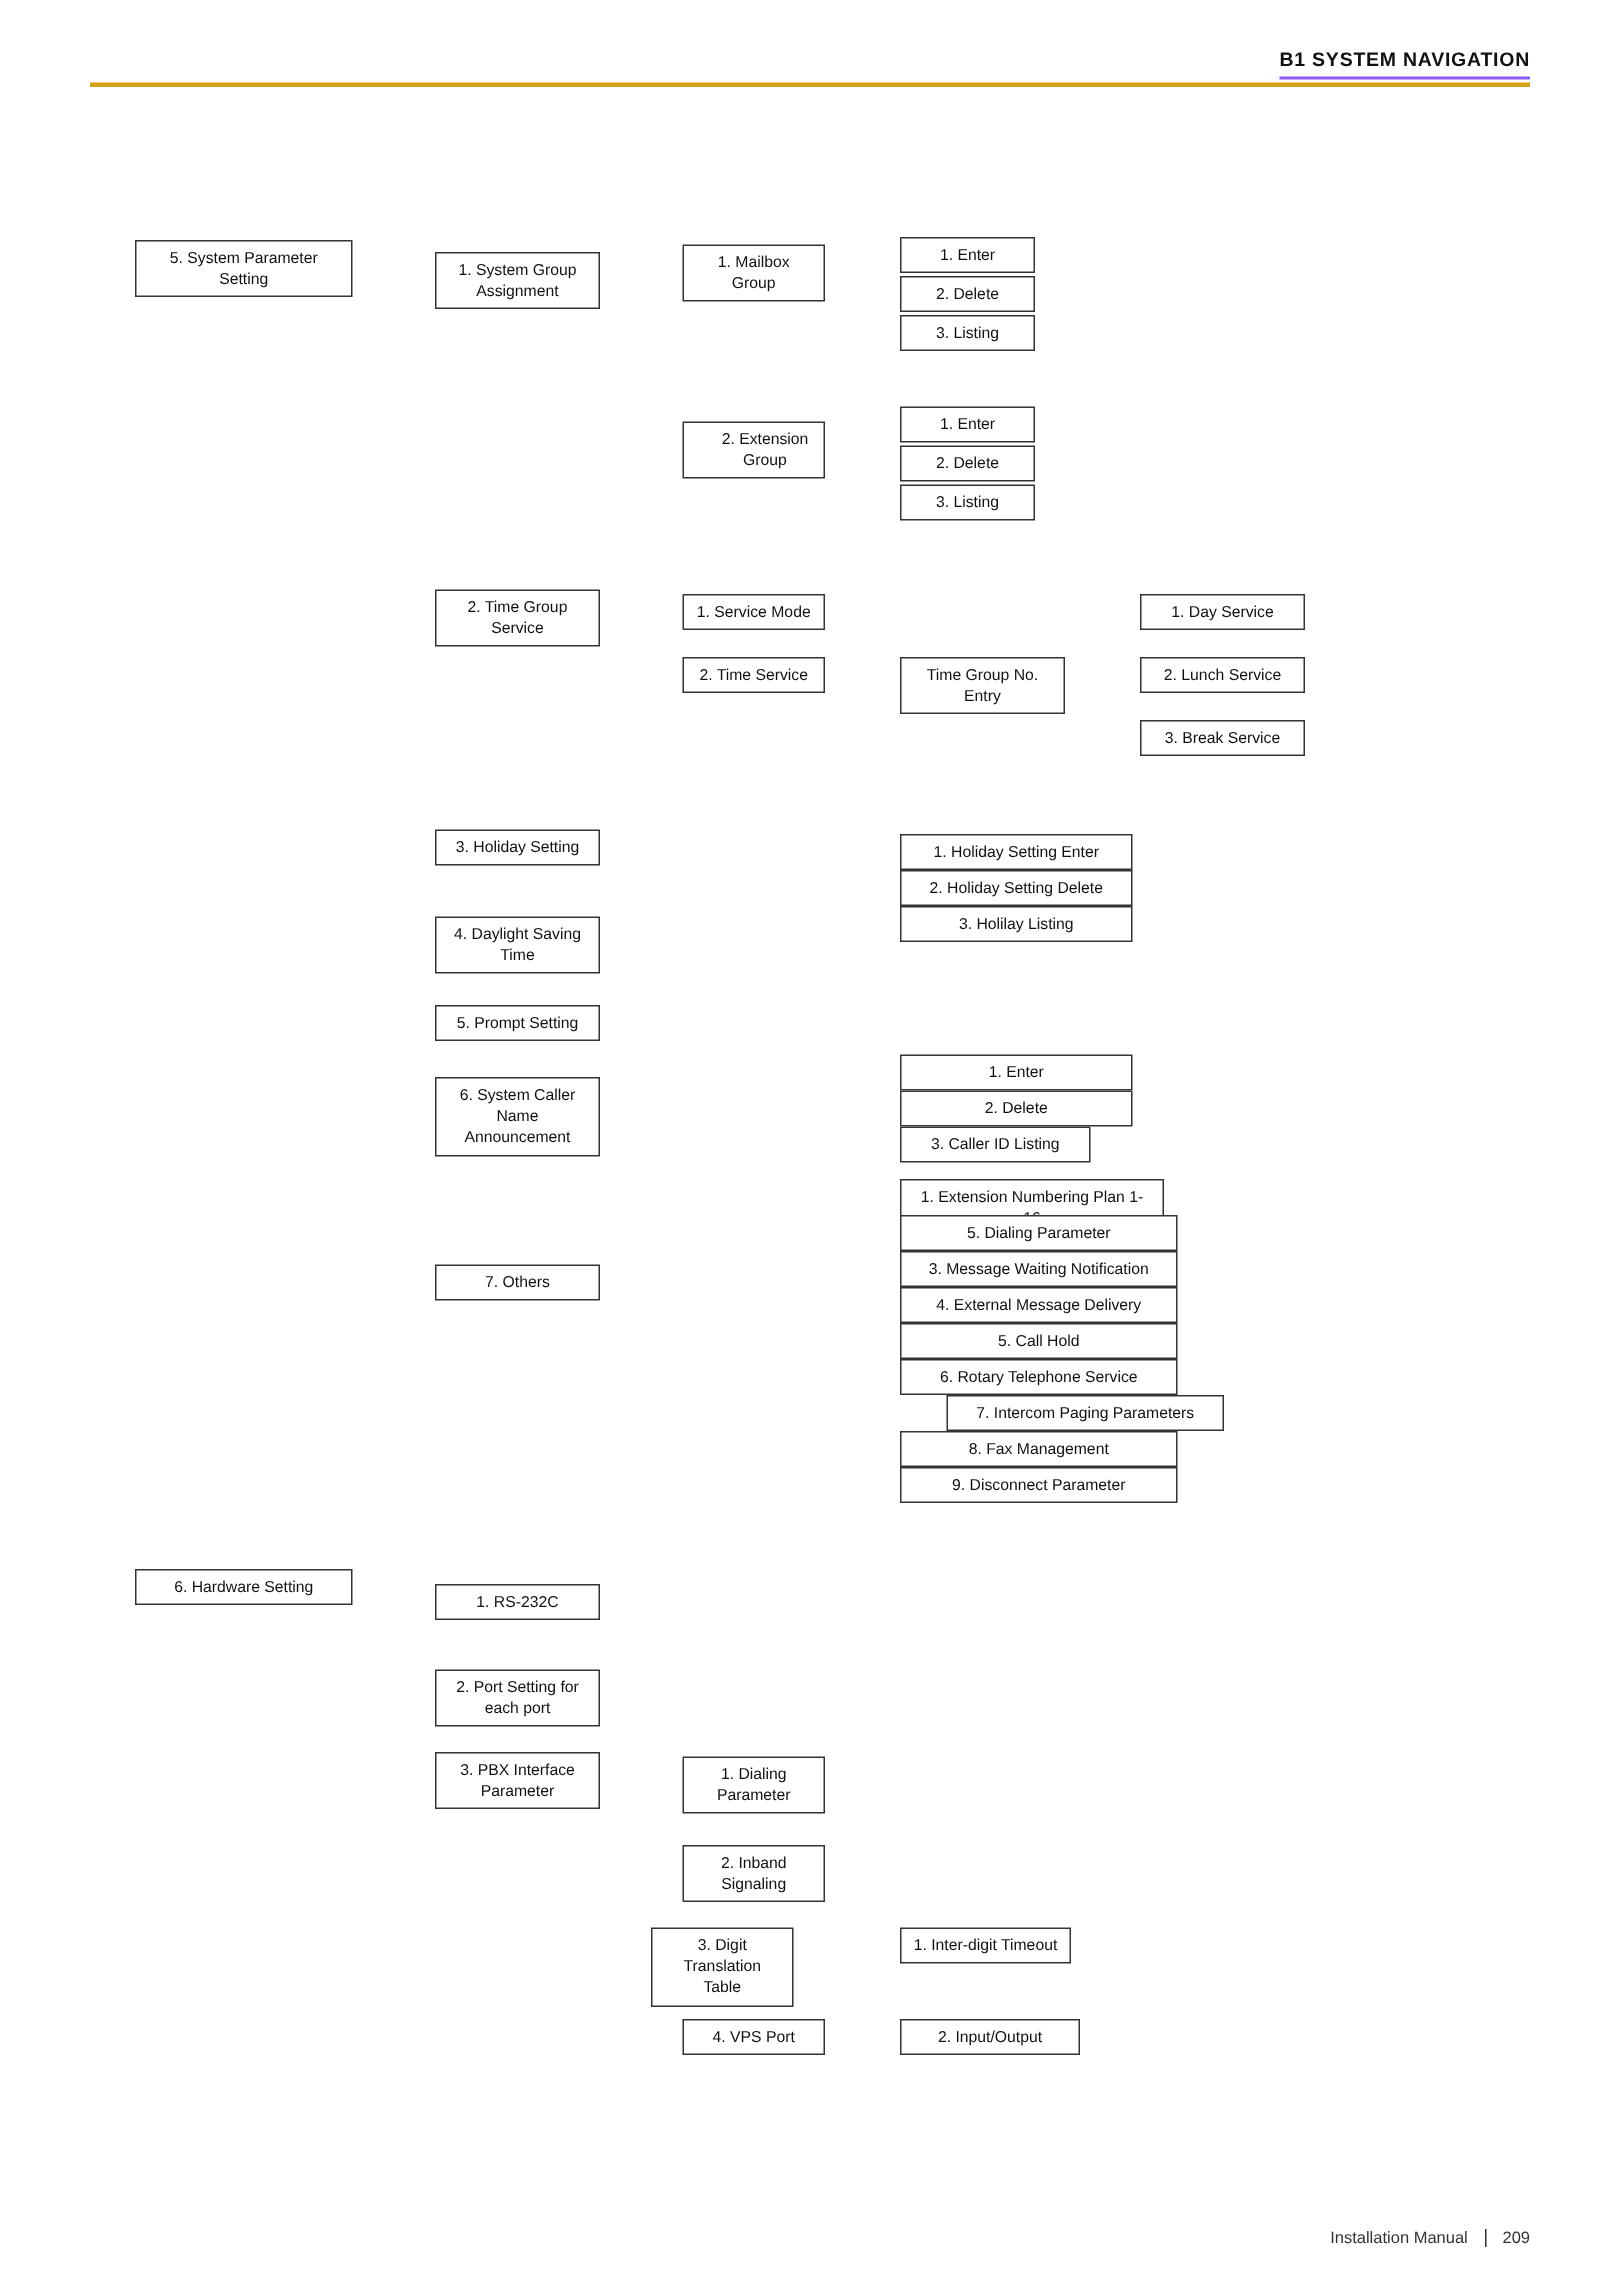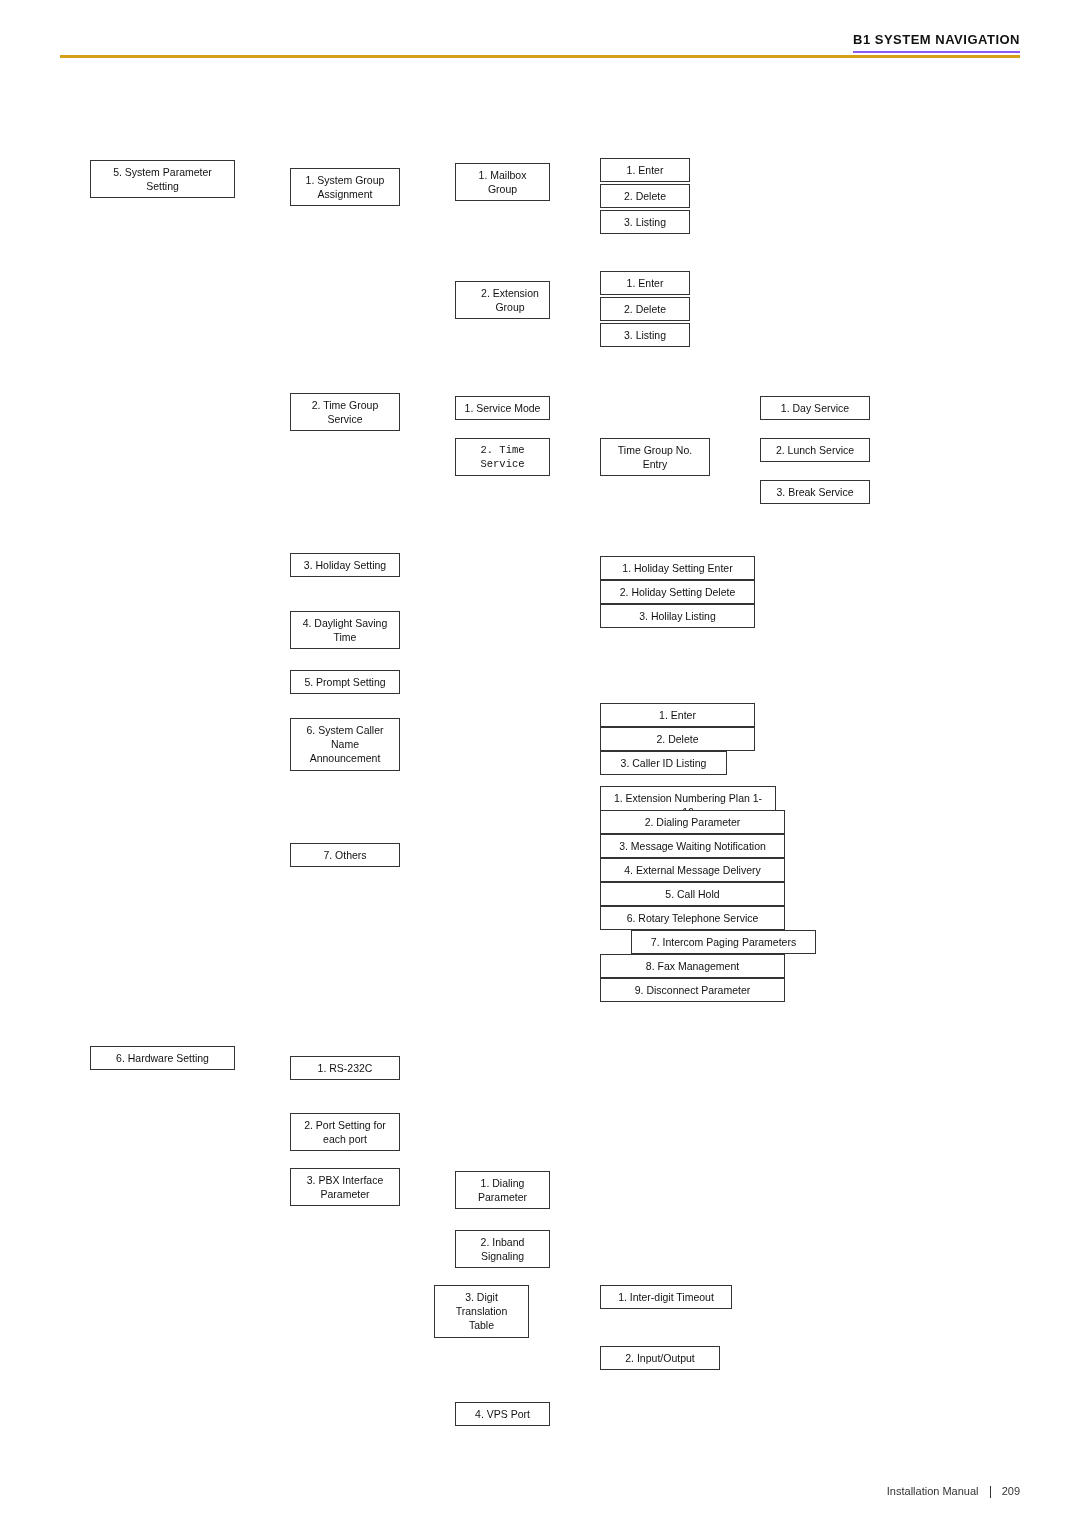--- a/index.html
+++ b/index.html
@@ -229,21 +229,21 @@
     <div class="abs-node box" style="left:510px; top:112px; width:90px;">3. Listing</div>
 
     <div class="abs-node box" style="left:510px; top:173px; width:90px;">1. Enter</div>
 
     <div class="abs-node box" style="left:510px; top:199px; width:90px;">2. Delete</div>
 
     <div class="abs-node box" style="left:510px; top:225px; width:90px;">3. Listing</div>
 
     <div class="abs-node box" style="left:365px; top:298px; width:95px;">1. Service Mode</div>
 
-    <div class="abs-node box" style="left:365px; top:340px; width:95px;font-family:Liberation Mono, monospace;">2. Time Service</div>
+    <div class="abs-node box" style="left:365px; top:340px; width:95px;">2. Time Service</div>
 
     <div class="abs-node box" style="left:510px; top:340px; width:110px;">Time Group No. Entry</div>
 
     <div class="abs-node box" style="left:670px; top:298px; width:110px;">1. Day Service</div>
 
     <div class="abs-node box" style="left:670px; top:340px; width:110px;">2. Lunch Service</div>
 
     <div class="abs-node box" style="left:670px; top:382px; width:110px;">3. Break Service</div>
 
     <div class="abs-node box" style="left:510px; top:458px; width:155px;">1. Holiday Setting Enter</div>
@@ -252,21 +252,21 @@
 
     <div class="abs-node box" style="left:510px; top:506px; width:155px;">3. Holilay Listing</div>
 
     <div class="abs-node box" style="left:510px; top:605px; width:155px;">1. Enter</div>
 
     <div class="abs-node box" style="left:510px; top:629px; width:155px;">2. Delete</div>
 
     <div class="abs-node box" style="left:510px; top:653px; width:127px;text-align:center;">3. Caller ID Listing</div>
 
     <div class="abs-node box" style="left:510px; top:688px; width:176px;">1. Extension Numbering Plan 1-16</div>
-    <div class="abs-node box" style="left:510px; top:712px; width:185px;">2. Dialing Parameter</div>
+    <div class="abs-node box" style="left:510px; top:712px; width:185px;">5. Dialing Parameter</div>
     <div class="abs-node box" style="left:510px; top:736px; width:185px;">3. Message Waiting Notification</div>
     <div class="abs-node box" style="left:510px; top:760px; width:185px;">4. External Message Delivery</div>
     <div class="abs-node box" style="left:510px; top:784px; width:185px;">5. Call Hold</div>
     <div class="abs-node box" style="left:510px; top:808px; width:185px;">6. Rotary Telephone Service</div>
     <div class="abs-node box" style="left:510px; top:832px; width:185px;margin-left:31px;">7. Intercom Paging Parameters</div>
     <div class="abs-node box" style="left:510px; top:856px; width:185px;">8. Fax Management</div>
     <div class="abs-node box" style="left:510px; top:880px; width:185px;">9. Disconnect Parameter</div>
 
     <div class="abs-node box" style="left:0; top:948px; width:145px;">6. Hardware Setting</div>
 
@@ -275,23 +275,23 @@
     <div class="abs-node box" style="left:200px; top:1015px; width:110px;">2. Port Setting for each port</div>
 
     <div class="abs-node box" style="left:200px; top:1070px; width:110px;">3. PBX Interface Parameter</div>
 
     <div class="abs-node box" style="left:365px; top:1073px; width:95px;">1. Dialing Parameter</div>
 
     <div class="abs-node box" style="left:365px; top:1132px; width:95px;">2. Inband Signaling</div>
 
     <div class="abs-node box" style="left:344px; top:1187px; width:95px;">3. Digit Translation Table</div>
 
-    <div class="abs-node box" style="left:365px; top:1304px; width:95px;">4. VPS Port</div>
-
-    <div class="abs-node box" style="left:510px; top:1187px; width:132px;">1. Inter-digit Timeout</div>
+    <div class="abs-node box" style="left:365px; top:1248px; width:95px;">4. VPS Port</div>
+
+    <div class="abs-node box" style="left:510px; top:1187px; width:114px;">1. Inter-digit Timeout</div>
 
     <div class="abs-node box" style="left:510px; top:1248px; width:120px;">2. Input/Output</div>
 
   </div>
 </div>
 
 <div class="page-footer">
   <span>Installation Manual</span>
   <span class="footer-sep"></span>
   <span>209</span>

